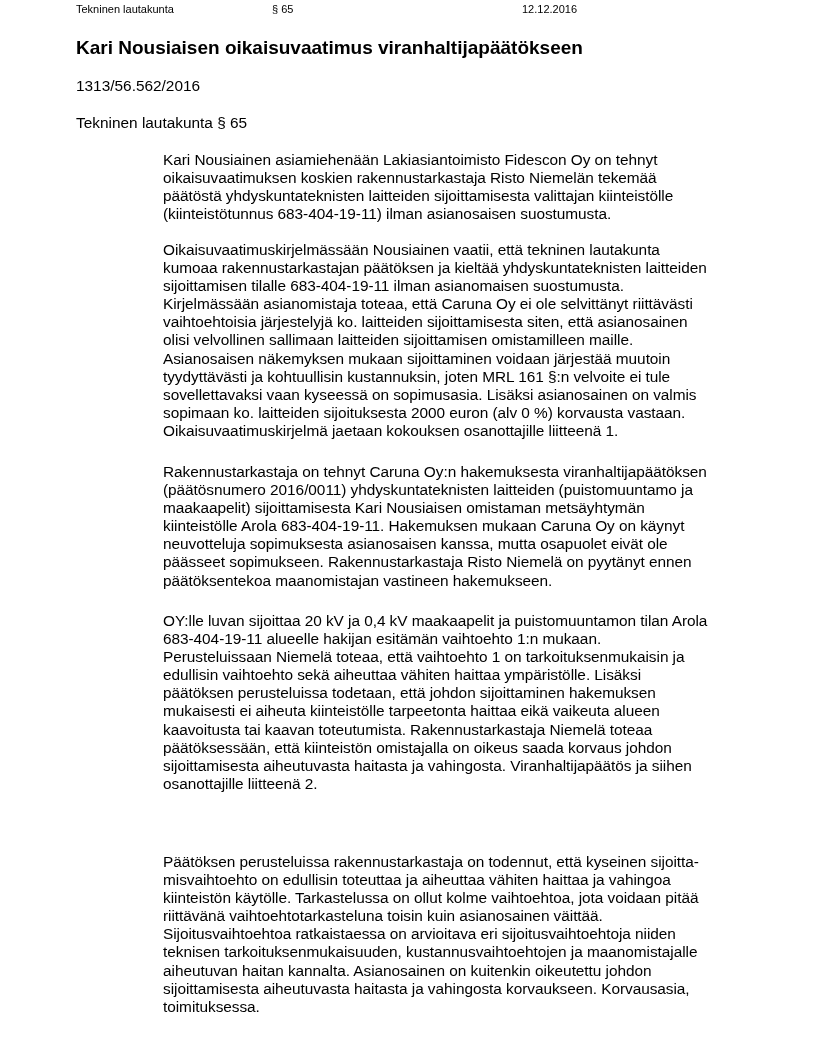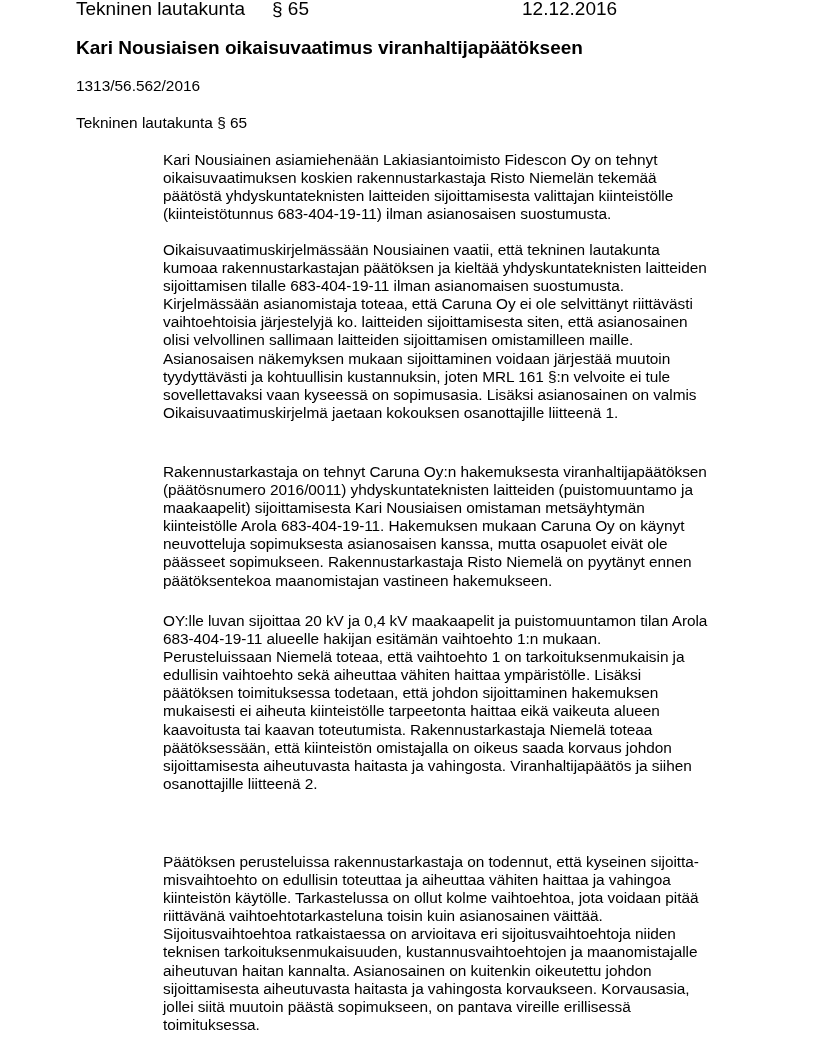--- a/index.html
+++ b/index.html
@@ -12,21 +12,21 @@
       height: 1056px;
       position: relative;
       overflow: hidden;
       font-family: "Liberation Sans", sans-serif;
       color: #000000;
       font-size: 15.4px;
     }
     .hdr {
       position: absolute;
       top: 0px;
-      font-size: 19px;
+      font-size: 11px;
       line-height: 18px;
       white-space: nowrap;
     }
     #hdr-committee { left: 76px; }
     #hdr-section { left: 272px; }
     #hdr-date { left: 522px; }
     .title {
       position: absolute;
       left: 76px;
       top: 37px;
@@ -98,48 +98,48 @@
   <p class="para" id="para-1">
       <span class="line">Oikaisuvaatimuskirjelmässään Nousiainen vaatii, että tekninen lautakunta</span>
       <span class="line">kumoaa rakennustarkastajan päätöksen ja kieltää yhdyskuntateknisten laitteiden</span>
       <span class="line">sijoittamisen tilalle 683-404-19-11 ilman asianomaisen suostumusta.</span>
       <span class="line">Kirjelmässään asianomistaja toteaa, että Caruna Oy ei ole selvittänyt riittävästi</span>
       <span class="line">vaihtoehtoisia järjestelyjä ko. laitteiden sijoittamisesta siten, että asianosainen</span>
       <span class="line">olisi velvollinen sallimaan laitteiden sijoittamisen omistamilleen maille.</span>
       <span class="line">Asianosaisen näkemyksen mukaan sijoittaminen voidaan järjestää muutoin</span>
       <span class="line">tyydyttävästi ja kohtuullisin kustannuksin, joten MRL 161 §:n velvoite ei tule</span>
       <span class="line">sovellettavaksi vaan kyseessä on sopimusasia. Lisäksi asianosainen on valmis</span>
+      <span class="line">sopimaan ko. laitteiden sijoituksesta 2000 euron (alv 0 %) korvausta vastaan.</span>
       <span class="line">Oikaisuvaatimuskirjelmä jaetaan kokouksen osanottajille liitteenä 1.</span>
     </p>
   <p class="para" id="para-2">
       <span class="line">Rakennustarkastaja on tehnyt Caruna Oy:n hakemuksesta viranhaltijapäätöksen</span>
       <span class="line">(päätösnumero 2016/0011) yhdyskuntateknisten laitteiden (puistomuuntamo ja</span>
       <span class="line">maakaapelit) sijoittamisesta Kari Nousiaisen omistaman metsäyhtymän</span>
       <span class="line">kiinteistölle Arola 683-404-19-11. Hakemuksen mukaan Caruna Oy on käynyt</span>
       <span class="line">neuvotteluja sopimuksesta asianosaisen kanssa, mutta osapuolet eivät ole</span>
       <span class="line">päässeet sopimukseen. Rakennustarkastaja Risto Niemelä on pyytänyt ennen</span>
       <span class="line">päätöksentekoa maanomistajan vastineen hakemukseen.</span>
     </p>
   <p class="para" id="para-3">
       <span class="line">OY:lle luvan sijoittaa 20 kV ja 0,4 kV maakaapelit ja puistomuuntamon tilan Arola</span>
       <span class="line">683-404-19-11 alueelle hakijan esitämän vaihtoehto 1:n mukaan.</span>
       <span class="line">Perusteluissaan Niemelä toteaa, että vaihtoehto 1 on tarkoituksenmukaisin ja</span>
       <span class="line">edullisin vaihtoehto sekä aiheuttaa vähiten haittaa ympäristölle. Lisäksi</span>
-      <span class="line">päätöksen toimituksessa todetaan, että johdon sijoittaminen hakemuksen</span>
+      <span class="line">päätöksen perusteluissa todetaan, että johdon sijoittaminen hakemuksen</span>
       <span class="line">mukaisesti  ei aiheuta kiinteistölle tarpeetonta haittaa eikä vaikeuta alueen</span>
       <span class="line">kaavoitusta tai kaavan toteutumista. Rakennustarkastaja Niemelä toteaa</span>
       <span class="line">päätöksessään, että kiinteistön omistajalla on oikeus saada korvaus johdon</span>
       <span class="line">sijoittamisesta aiheutuvasta haitasta ja vahingosta. Viranhaltijapäätös ja siihen</span>
       <span class="line">osanottajille liitteenä 2.</span>
     </p>
   <p class="para" id="para-4">
       <span class="line">Päätöksen perusteluissa rakennustarkastaja on todennut, että kyseinen sijoitta-</span>
       <span class="line">misvaihtoehto on edullisin toteuttaa ja aiheuttaa vähiten haittaa ja vahingoa</span>
       <span class="line">kiinteistön käytölle. Tarkastelussa on ollut kolme vaihtoehtoa, jota voidaan pitää</span>
       <span class="line">riittävänä vaihtoehtotarkasteluna toisin kuin asianosainen väittää.</span>
       <span class="line">Sijoitusvaihtoehtoa ratkaistaessa on arvioitava eri sijoitusvaihtoehtoja niiden</span>
       <span class="line">teknisen tarkoituksenmukaisuuden, kustannusvaihtoehtojen ja maanomistajalle</span>
       <span class="line">aiheutuvan haitan kannalta. Asianosainen on kuitenkin oikeutettu johdon</span>
       <span class="line">sijoittamisesta aiheutuvasta haitasta ja vahingosta korvaukseen. Korvausasia,</span>
-      <span class="line">jollei siitä muutoin päästä sopimukseen, on pantava vireille erillisessä</span>
       <span class="line">toimituksessa.</span>
     </p>
 </div>
 
 </body></html>

